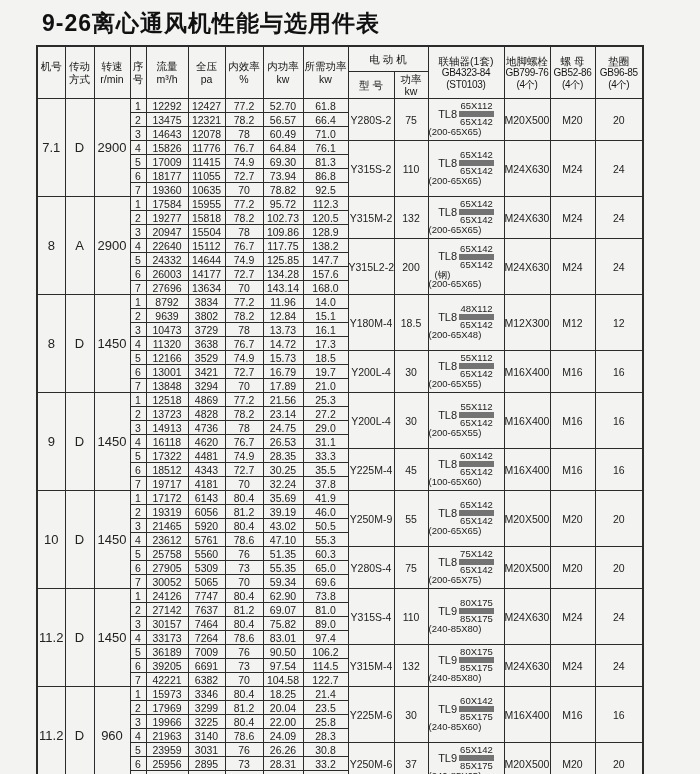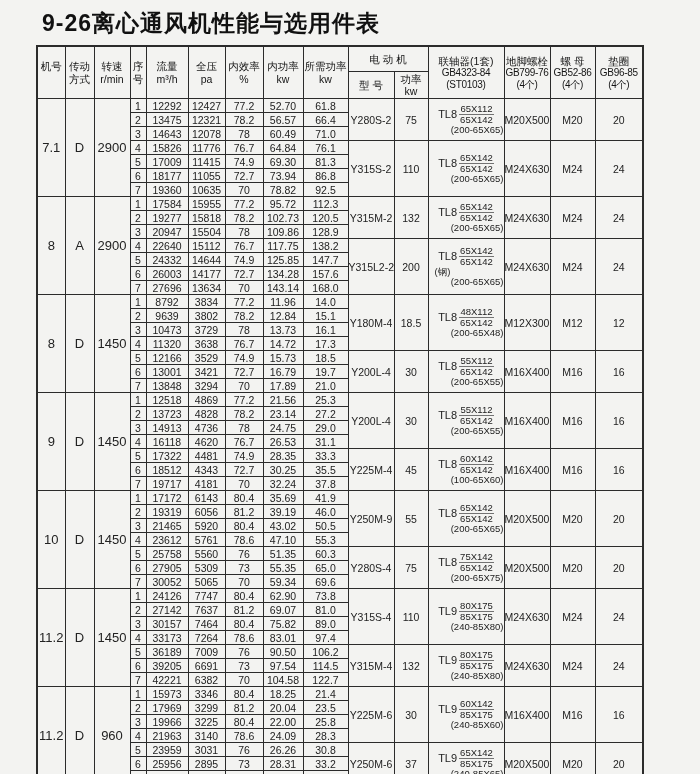--- a/index.html
+++ b/index.html
@@ -44,24 +44,24 @@
     color:#222;
     white-space:nowrap;
   }
   td.fan-no, td.drive, td.speed{font-size:13px;}
   td.motor-model{font-size:10.5px;}
   
   .coupling{font-size:9.5px;line-height:1.05;padding:1px 0;}
   .coup-top{display:flex;align-items:center;justify-content:center;gap:2px;}
   .coup-prefix{font-size:11px;text-align:center;}
   .frac{display:inline-flex;flex-direction:column;align-items:center;}
-  .frac .fnum{border-bottom:1px solid #737373;padding:0 1px;}
+  .frac .fnum{border-bottom:6px solid #737373;padding:0 1px;}
   .frac .fden{padding:0 1px;}
   .coup-note{text-align:left;padding-left:6px;line-height:1.0;}
-  .coup-sub{text-align:right;line-height:1.1;}
+  .coup-sub{text-align:left;line-height:1.1;}
 </style>
 </head>
 <body>
 
 <div class="page">
   <div class="title">9-26离心通风机性能与选用件表</div>
 
   <table class="perf">
     <colgroup>
       <col style="width:28px">

